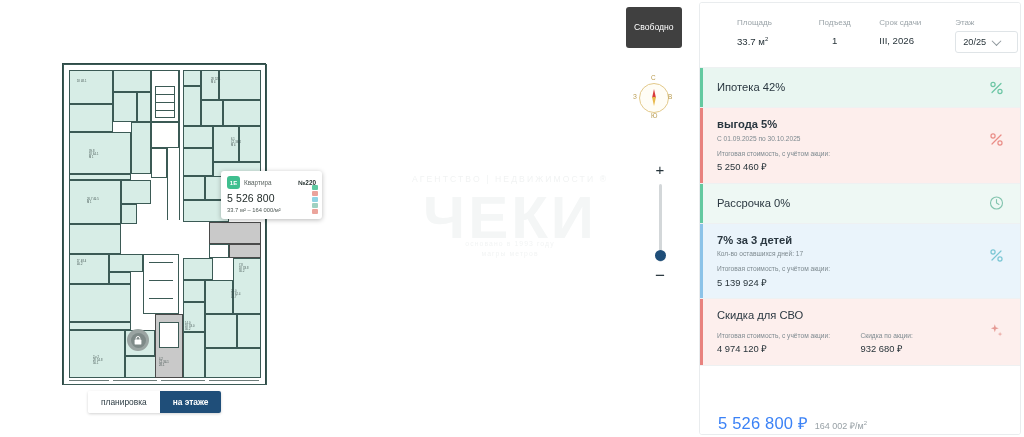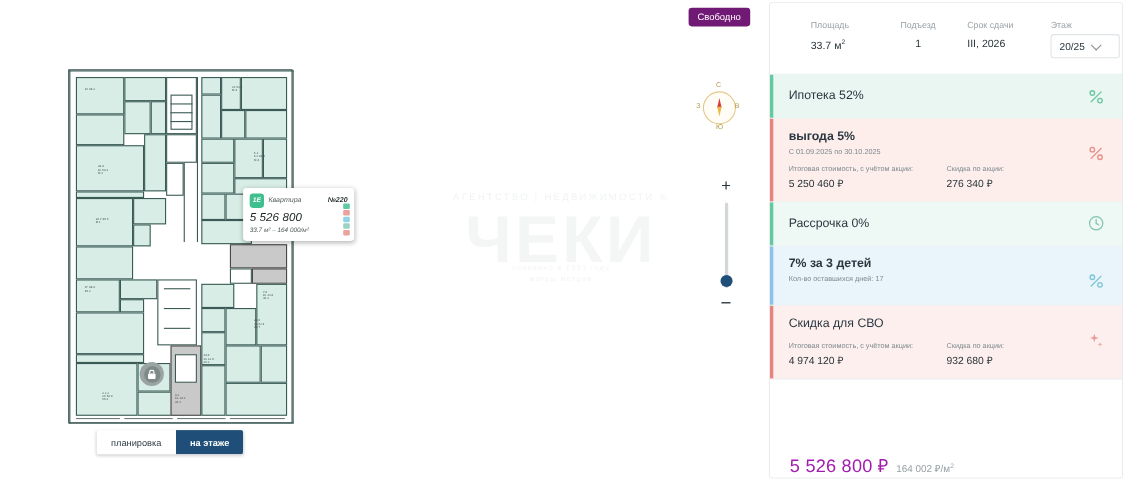--- a/index.html
+++ b/index.html
@@ -48,21 +48,21 @@
   .lock-badge .core {
     width: 15px; height: 15px; border-radius: 50%; background: #7e8a88;
     display: flex; align-items: center; justify-content: center;
   }
 
   
   .plan-tip {
     position: absolute; left: 221px; top: 171px; width: 101px;
     background: #ffffff; border-radius: 3px;
     box-shadow: 0 1px 5px rgba(0,0,0,.28);
-    padding: 5px 6px 6px 6px; box-sizing: border-box; font-style: italic;
+    padding: 5px 6px 6px 6px; box-sizing: border-box;
   }
   .plan-tip .row1 { display: flex; align-items: center; gap: 4px; }
   .tip-chip {
     width: 13px; height: 13px; border-radius: 3px; background: #3fbf8f;
     color: #fff; font-size: 6px; font-weight: 700;
     display: flex; align-items: center; justify-content: center; flex: none;
   }
   .tip-kind { font-size: 6.4px; color: #59625f; }
   .tip-num  { font-size: 6.4px; color: #1f2b29; font-weight: 700; margin-left: auto; }
   .tip-price { font-size: 10.5px; color: #1b2523; margin-top: 3px; letter-spacing: .1px; }
@@ -144,22 +144,22 @@
     font-size: 6.8px; letter-spacing: 1.1px; color: #f2f4f4;
   }
   .wm-b2 {
     position: absolute; top: 84px; left: 0; width: 236px; text-align: center;
     font-size: 6.8px; letter-spacing: 1.1px; color: #f2f4f4;
   }
 
   
   .status-badge {
     position: absolute; left: 626px; top: 7px;
-    background: #701a75; color: #ffffff; font-size: 8.6px;
-    padding: 4px 8px; border-radius: 3px; line-height: 1;
+    background: #404040; color: #ffffff; font-size: 8.6px;
+    padding: 16px 8px; border-radius: 3px; line-height: 1;
   }
 
   
   .side {
     position: absolute; left: 699px; top: 2px; width: 322px; height: 433px;
     background: #ffffff; border: 1px solid #e9ecee; box-sizing: border-box;
     border-radius: 3px; overflow: hidden; display: flex; flex-direction: column;
   }
 
   .facts {
@@ -211,21 +211,21 @@
     position: absolute; right: 16px; top: 50%; transform: translateY(-50%);
     width: 15px; height: 15px;
   }
   .promo.simple .picon { top: 50%; }
   .promo.detail .picon { top: 24px; transform: none; }
 
   .tot {
     padding: 10px 0 0 18px; background: #fff;
     display: flex; align-items: baseline; gap: 7px;
   }
-  .tot .big { font-size: 16.5px; color: #a21caf; letter-spacing: .2px; }
+  .tot .big { font-size: 16.5px; color: #3b82f6; letter-spacing: .2px; }
   .tot .sm  { font-size: 9px; color: #98a1a6; }
   .tot .sm sup { font-size: 6px; }
 </style>
 <style>#p0::before{background:#63c9a0}#p1::before{background:#e8827e}#p2::before{background:#63c9a0}#p3::before{background:#8cc3e8}#p4::before{background:#e8827e}</style></head>
 <body>
 
 <div class="stage">
 
   <div class="plan-pane">
 
@@ -402,43 +402,39 @@
         <div class="floor-select">
           <span>20/25</span>
           <i class="chev"></i>
         </div>
       </div>
     </div>
 
     <div class="promos">
 
       <div class="promo simple" id="p0" style="background: rgb(233, 246, 241); --accent: #63c9a0;">
-        <div class="ptitle">Ипотека 52%</div>
+        <div class="ptitle">Ипотека 42%</div>
         <span class="picon">
           <svg width="15" height="15" viewBox="0 0 16 16">
               <g fill="none" stroke="#6cc6a4" stroke-width="1.3">
                 <circle cx="4.3" cy="4.3" r="2.2"></circle>
                 <circle cx="11.7" cy="11.7" r="2.2"></circle>
                 <line x1="12.8" y1="3.2" x2="3.2" y2="12.8" stroke-linecap="round"></line>
               </g>
             </svg>
         </span>
       </div>
 
       <div class="promo detail" id="p1" style="background: rgb(253, 238, 236); --accent: #e8827e;">
         <div class="ptitle bold">выгода 5%</div>
         <div class="pdate">С 01.09.2025 по 30.10.2025</div>
         <div class="grid2">
           <div class="col">
             <div class="ck">Итоговая стоимость, с учётом акции:</div>
             <div class="cv">5 250 460 ₽</div>
-          </div>
-          <div class="col">
-            <div class="ck">Скидка по акции:</div>
-            <div class="cv">276 340 ₽</div>
           </div>
         </div>
         <span class="picon">
           <svg width="15" height="15" viewBox="0 0 16 16">
               <g fill="none" stroke="#ea8d87" stroke-width="1.3">
                 <circle cx="4.3" cy="4.3" r="2.2"></circle>
                 <circle cx="11.7" cy="11.7" r="2.2"></circle>
                 <line x1="12.8" y1="3.2" x2="3.2" y2="12.8" stroke-linecap="round"></line>
               </g>
             </svg>
@@ -454,20 +450,24 @@
                 <path d="M8 4.3 V8 L10.6 9.6" stroke-linecap="round"></path>
               </g>
             </svg>
         </span>
       </div>
 
       <div class="promo detail" id="p3" style="background: rgb(234, 244, 251); --accent: #8cc3e8;">
         <div class="ptitle bold">7% за 3 детей</div>
         <div class="pdate">Кол-во оставшихся дней: 17</div>
         <div class="grid2">
+          <div class="col">
+            <div class="ck">Итоговая стоимость, с учётом акции:</div>
+            <div class="cv">5 139 924 ₽</div>
+          </div>
         </div>
         <span class="picon">
           <svg width="15" height="15" viewBox="0 0 16 16">
               <g fill="none" stroke="#79c6d4" stroke-width="1.3">
                 <circle cx="4.3" cy="4.3" r="2.2"></circle>
                 <circle cx="11.7" cy="11.7" r="2.2"></circle>
                 <line x1="12.8" y1="3.2" x2="3.2" y2="12.8" stroke-linecap="round"></line>
               </g>
             </svg>
         </span>

